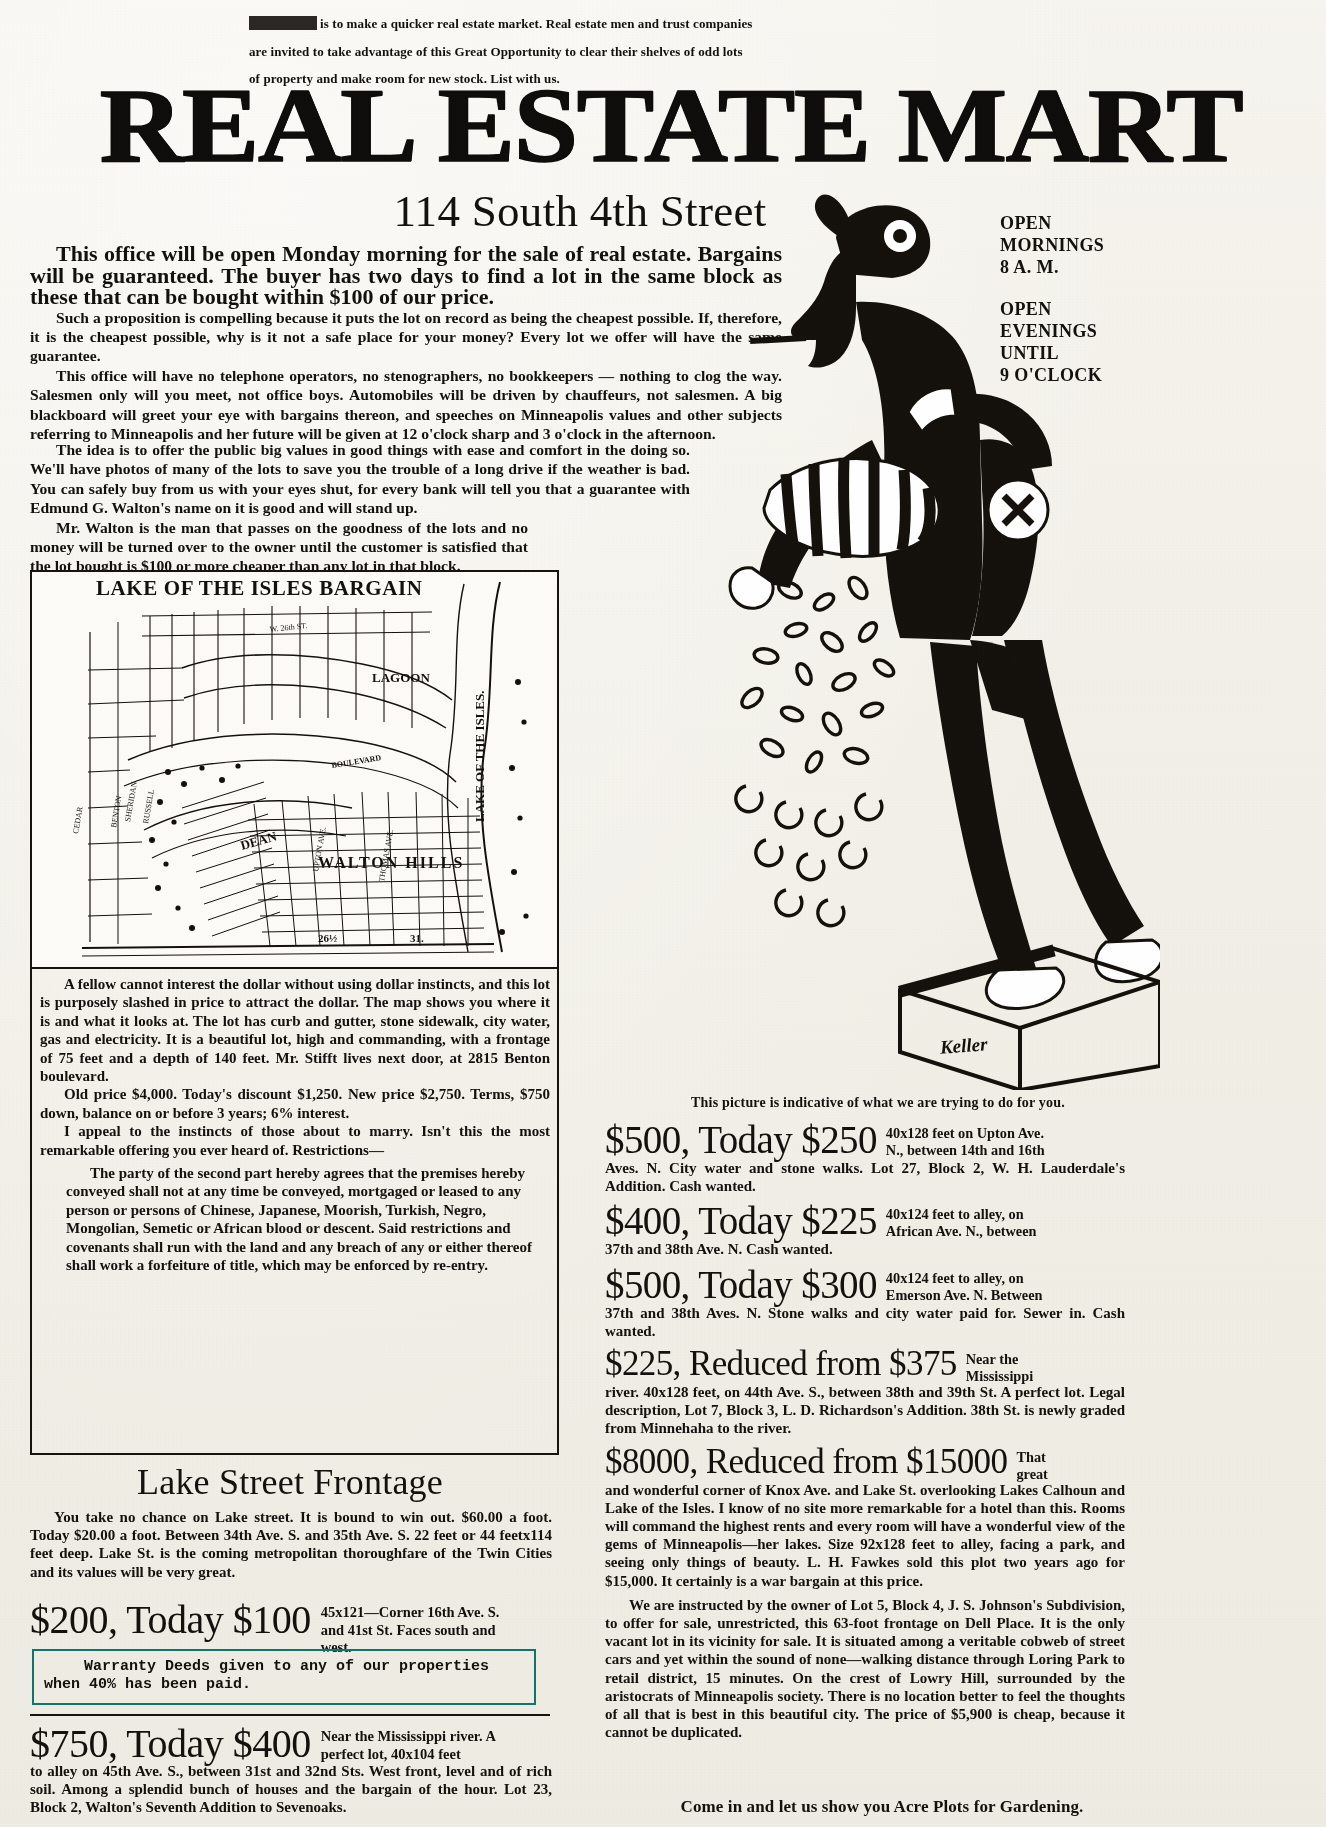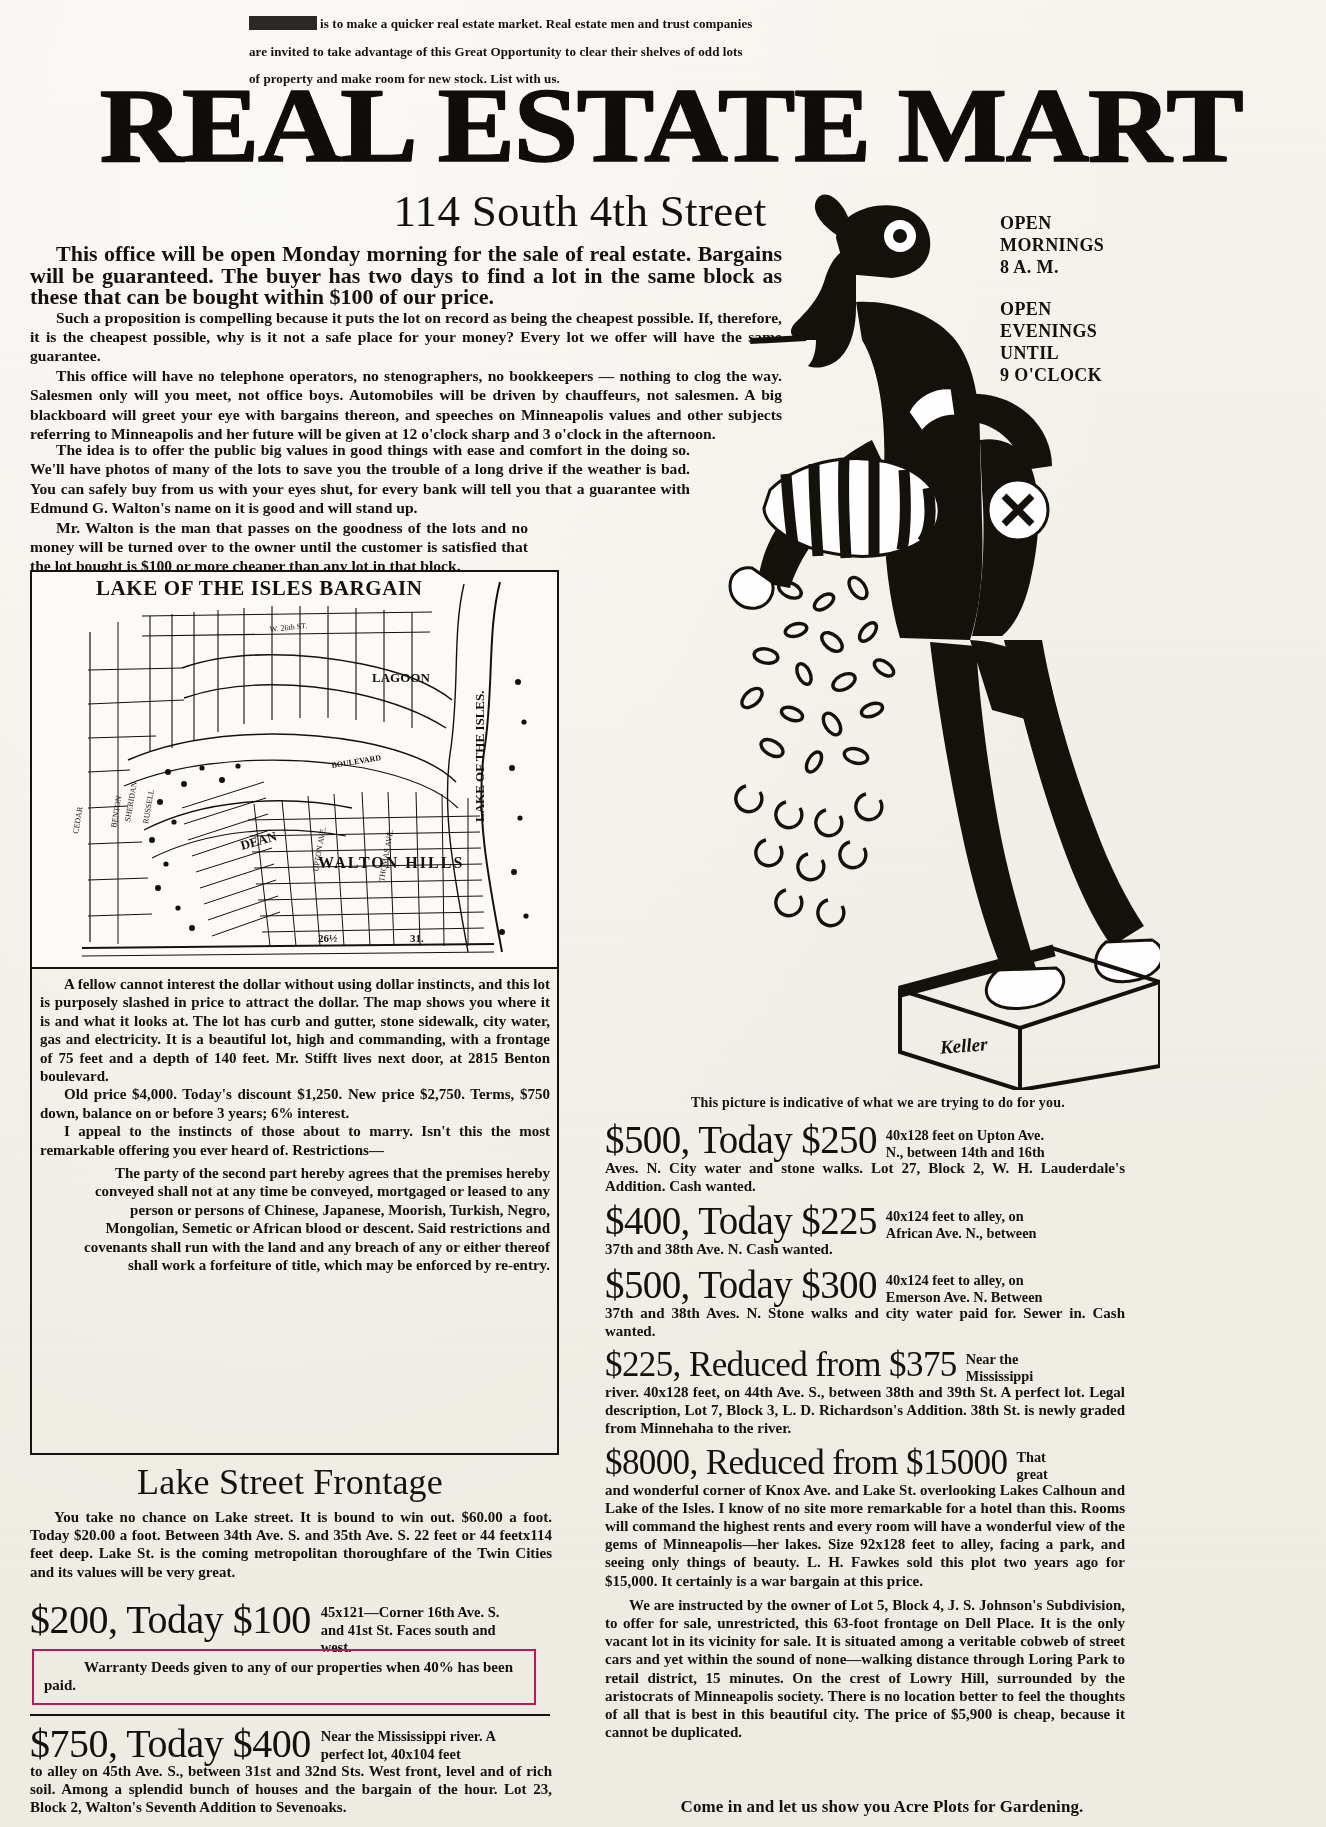--- a/index.html
+++ b/index.html
@@ -80,56 +80,57 @@
 
   
   .leftbox{
     position:absolute;left:30px;top:965px;width:525px;height:488px;
     border:2px solid #17140f;border-top:none;background:transparent;
   }
   .leftcopy{position:absolute;left:40px;top:975px;width:510px;}
   .leftcopy p{margin:0;font-size:15px;line-height:18.4px;text-align:justify;font-weight:700;}
   .leftcopy p.ind{text-indent:24px;}
   .leftcopy .restrict{padding-left:26px;margin-top:5px;}
-  .leftcopy .restrict p{text-align:right;}
+  .leftcopy .restrict p{text-align:left;}
 
   
   .lsf-title{position:absolute;left:30px;top:1462px;width:520px;text-align:center;
     font-size:36px;line-height:40px;font-weight:400;letter-spacing:.2px;}
   .lsf-copy{position:absolute;left:30px;top:1508px;width:522px;}
   .lsf-copy p{margin:0;font-size:15px;line-height:18.2px;text-align:justify;font-weight:700;}
   .lsf-copy p.ind{text-indent:24px;}
 
   .price-row{position:absolute;display:flex;align-items:flex-start;}
   .price-big{font-size:40px;line-height:44px;font-weight:400;white-space:nowrap;letter-spacing:-.5px;}
   .price-side{font-size:14.5px;line-height:17.5px;font-weight:700;margin-left:10px;padding-top:6px;}
 
   .warranty{
     position:absolute;left:32px;top:1649px;width:500px;height:52px;
-    border:2px solid #be185d;
+    border:2px solid #0f766e;
+    font-family:Liberation Mono, monospace;
   }
   .warranty p{margin:0;padding:7px 10px 0 10px;font-size:15px;line-height:18.4px;font-weight:700;}
   .warranty .ind{text-indent:40px;}
 
   .rule-left{position:absolute;left:30px;top:1714px;width:520px;border-top:2px solid #17140f;}
 
   .bottomleft{position:absolute;left:30px;top:1762px;width:522px;}
   .bottomleft p{margin:0;font-size:15px;line-height:18.2px;font-weight:700;text-align:justify;}
 
   
   .cartoon{position:absolute;left:600px;top:190px;width:560px;height:900px;}
   .cartoon-cap{position:absolute;left:618px;top:1095px;width:520px;text-align:center;
     font-size:14px;font-weight:700;letter-spacing:.2px;}
   .signature{position:absolute;left:940px;top:1035px;font-size:19px;font-style:italic;
     font-family:"Liberation Serif",serif;transform:rotate(-4deg);font-weight:700;}
 
   
   .rightcol{position:absolute;left:605px;top:1118px;width:520px;}
   .listing{margin-bottom:4px;}
-  .listing .head{display:flex;align-items:flex-end;}
+  .listing .head{display:flex;align-items:flex-start;}
   .listing .hl{font-size:39px;line-height:43px;font-weight:400;white-space:nowrap;letter-spacing:-.6px;}
   .listing .hl.sm{font-size:35px;line-height:40px;}
   .listing .side{font-size:14.3px;line-height:17px;font-weight:700;margin-left:9px;padding-top:7px;}
   .listing .body{font-size:15px;line-height:18.2px;font-weight:700;text-align:justify;margin-top:-2px;}
   .listing .body p{margin:0;}
   .rightpara{font-size:15px;line-height:18.2px;font-weight:700;text-align:justify;margin:6px 0 0 0;text-indent:24px;}
   .closing{position:absolute;left:632px;top:1797px;width:500px;text-align:center;
     font-size:17px;font-weight:700;letter-spacing:.1px;}
 </style>
 </head>

